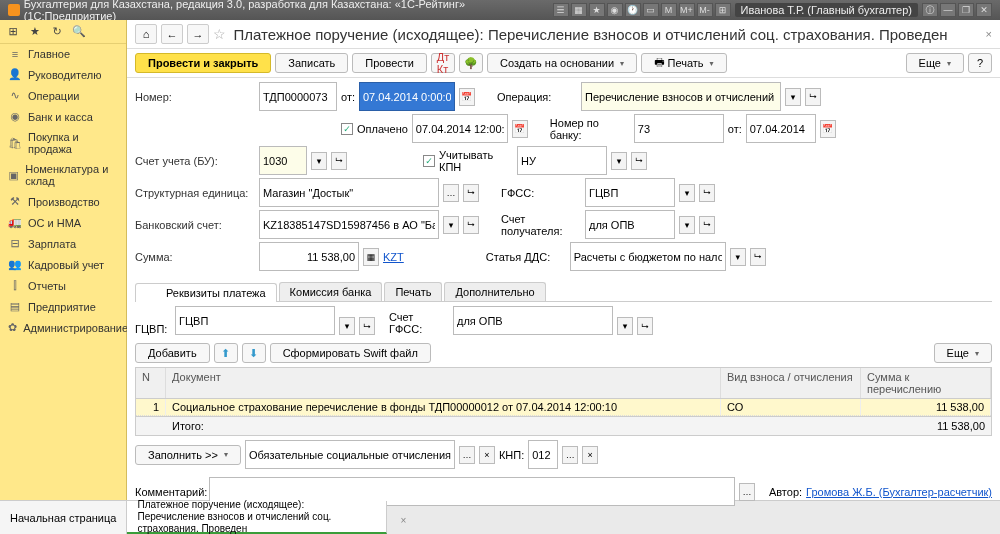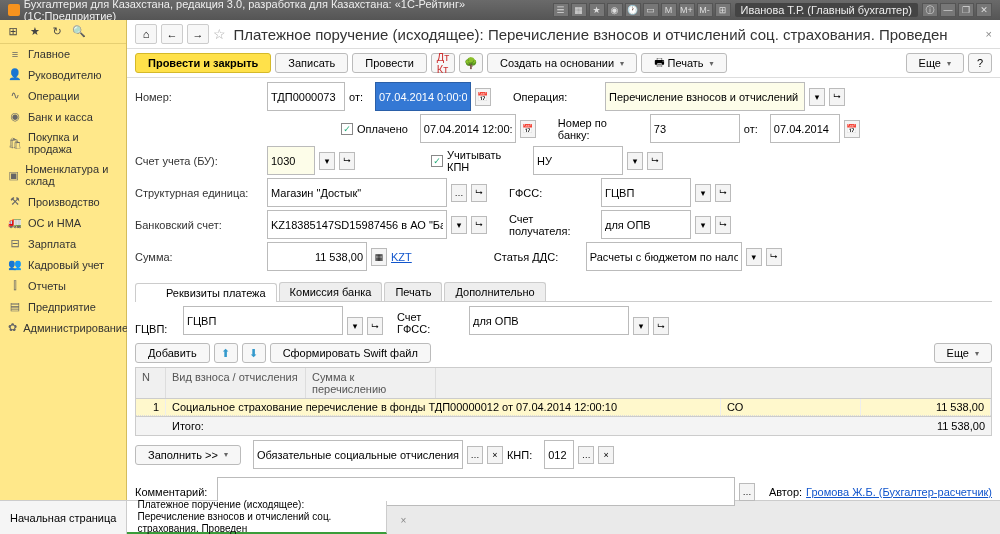--- a/index.html
+++ b/index.html
@@ -21,21 +21,21 @@
 .nav-btn { width:22px; height:20px; border:1px solid #ccc; background:#f7f7f7; display:flex; align-items:center; justify-content:center; cursor:pointer; border-radius:2px;}
 .doc-title { font-size:15px; color:#333; margin-left:4px; }
 .cmdbar { padding:4px 8px; display:flex; align-items:center; gap:4px; border-bottom:1px solid #ddd; flex-wrap:wrap;}
 .btn { border:1px solid #bbb; background:#f7f7f7; padding:2px 12px; border-radius:3px; cursor:pointer; height:20px; display:inline-flex; align-items:center; gap:3px;}
 .btn.yellow { background:#ffe14a; border-color:#d4b92a; font-weight:bold;}
 .btn.icon { padding:2px 4px; width:24px; justify-content:center;}
 .btn.dd::after { content:"▾"; font-size:8px; margin-left:3px; color:#666;}
 .form-area { padding:4px 8px; }
 .form-row { display:flex; align-items:center; margin-bottom:3px; gap:4px; }
 .lbl { width:120px; color:#333; }
-.inp { border:1px solid #bbb; height:29px; padding:12px 3px; background:#fff;margin-left:8px; }
+.inp { border:1px solid #bbb; height:29px; padding:12px 3px; background:#fff; }
 .inp.sel { background:#fdfde9; }
 .date-sel { background:#3478d4; color:#fff; border:1px solid #2a5fa8; }
 .tiny-btn { width:16px; height:18px; border:1px solid #bbb; background:#f4f4f4; display:inline-flex; align-items:center; justify-content:center; font-size:9px; cursor:pointer;}
 .chk { width:12px; height:12px; border:1px solid #888; display:inline-flex; align-items:center; justify-content:center; font-size:9px; color:#2a7; background:#fff;}
 .tabs { display:flex; border-bottom:1px solid #ccc; margin:4px 8px 0; }
 .tab { padding:3px 10px; border:1px solid #ccc; border-bottom:none; background:#eee; margin-right:2px; cursor:pointer; border-radius:3px 3px 0 0;}
 .tab.active { background:#fff; position:relative; top:1px;padding-left:30px;}
 .subbar { padding:4px 8px; display:flex; align-items:flex-end; gap:4px; }
 .grid { margin:0 8px; border:1px solid #ccc; height:200px; display:flex; flex-direction:column; }
 .grid-head { display:flex; background:#f0f0f0; border-bottom:1px solid #ccc; }
@@ -265,20 +265,21 @@
       <div class="btn icon" style="color:#39c">⬇</div>
       <div class="btn">Сформировать Swift файл</div>
       <div class="right-cmds">
           <div class="btn dd">Еще</div>
         </div>
     </div>
 
     <div class="grid">
       <div class="grid-head">
         <div class="gh" style="width:30px">N</div>
+        <div class="gh" style="flex:1">Документ</div>
         <div class="gh" style="width:140px">Вид взноса / отчисления</div>
         <div class="gh" style="width:130px">Сумма к перечислению</div>
       </div>
       <div class="grid-body">
         <div class="grid-row">
           <div class="gc" style="width:30px;text-align:right">1</div>
           <div class="gc" style="flex:1">Социальное страхование перечисление в фонды ТДП00000012 от 07.04.2014 12:00:10</div>
           <div class="gc" style="width:140px">СО</div>
           <div class="gc" style="width:130px;text-align:right">11 538,00</div>
         </div>

